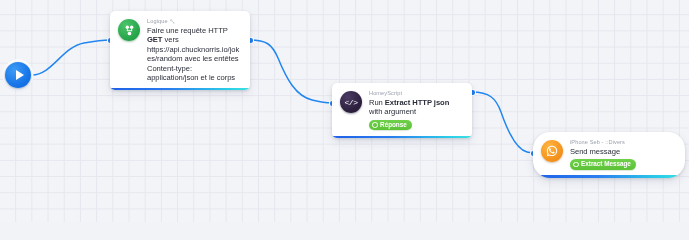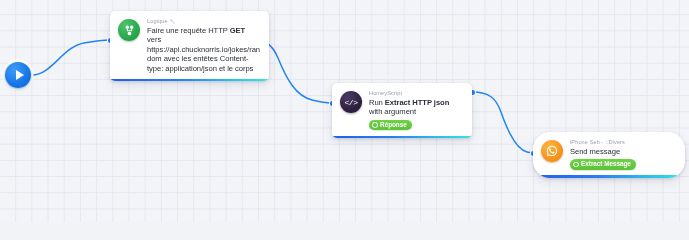--- a/index.html
+++ b/index.html
@@ -110,21 +110,21 @@
     line-height: 9.4px;
     letter-spacing: -.05px;
     word-break: break-word;
   }
   .node-title b { font-weight: bold; }
 
   
   #node-logic {
     left: 110px;
     top: 11px;
-    width: 159px;
+    width: 140px;
   }
   .icon-logic {
     background: radial-gradient(circle at 35% 28%, #4cc46a 0%, #2aa84d 60%, #1d9440 100%);
     box-shadow: 0 1px 2px rgba(20,90,40,.35);
   }
   .icon-logic svg { display:block; }
   .pin-glyph {
     display: inline-block;
     width: 5px; height: 5px;
     position: relative;

